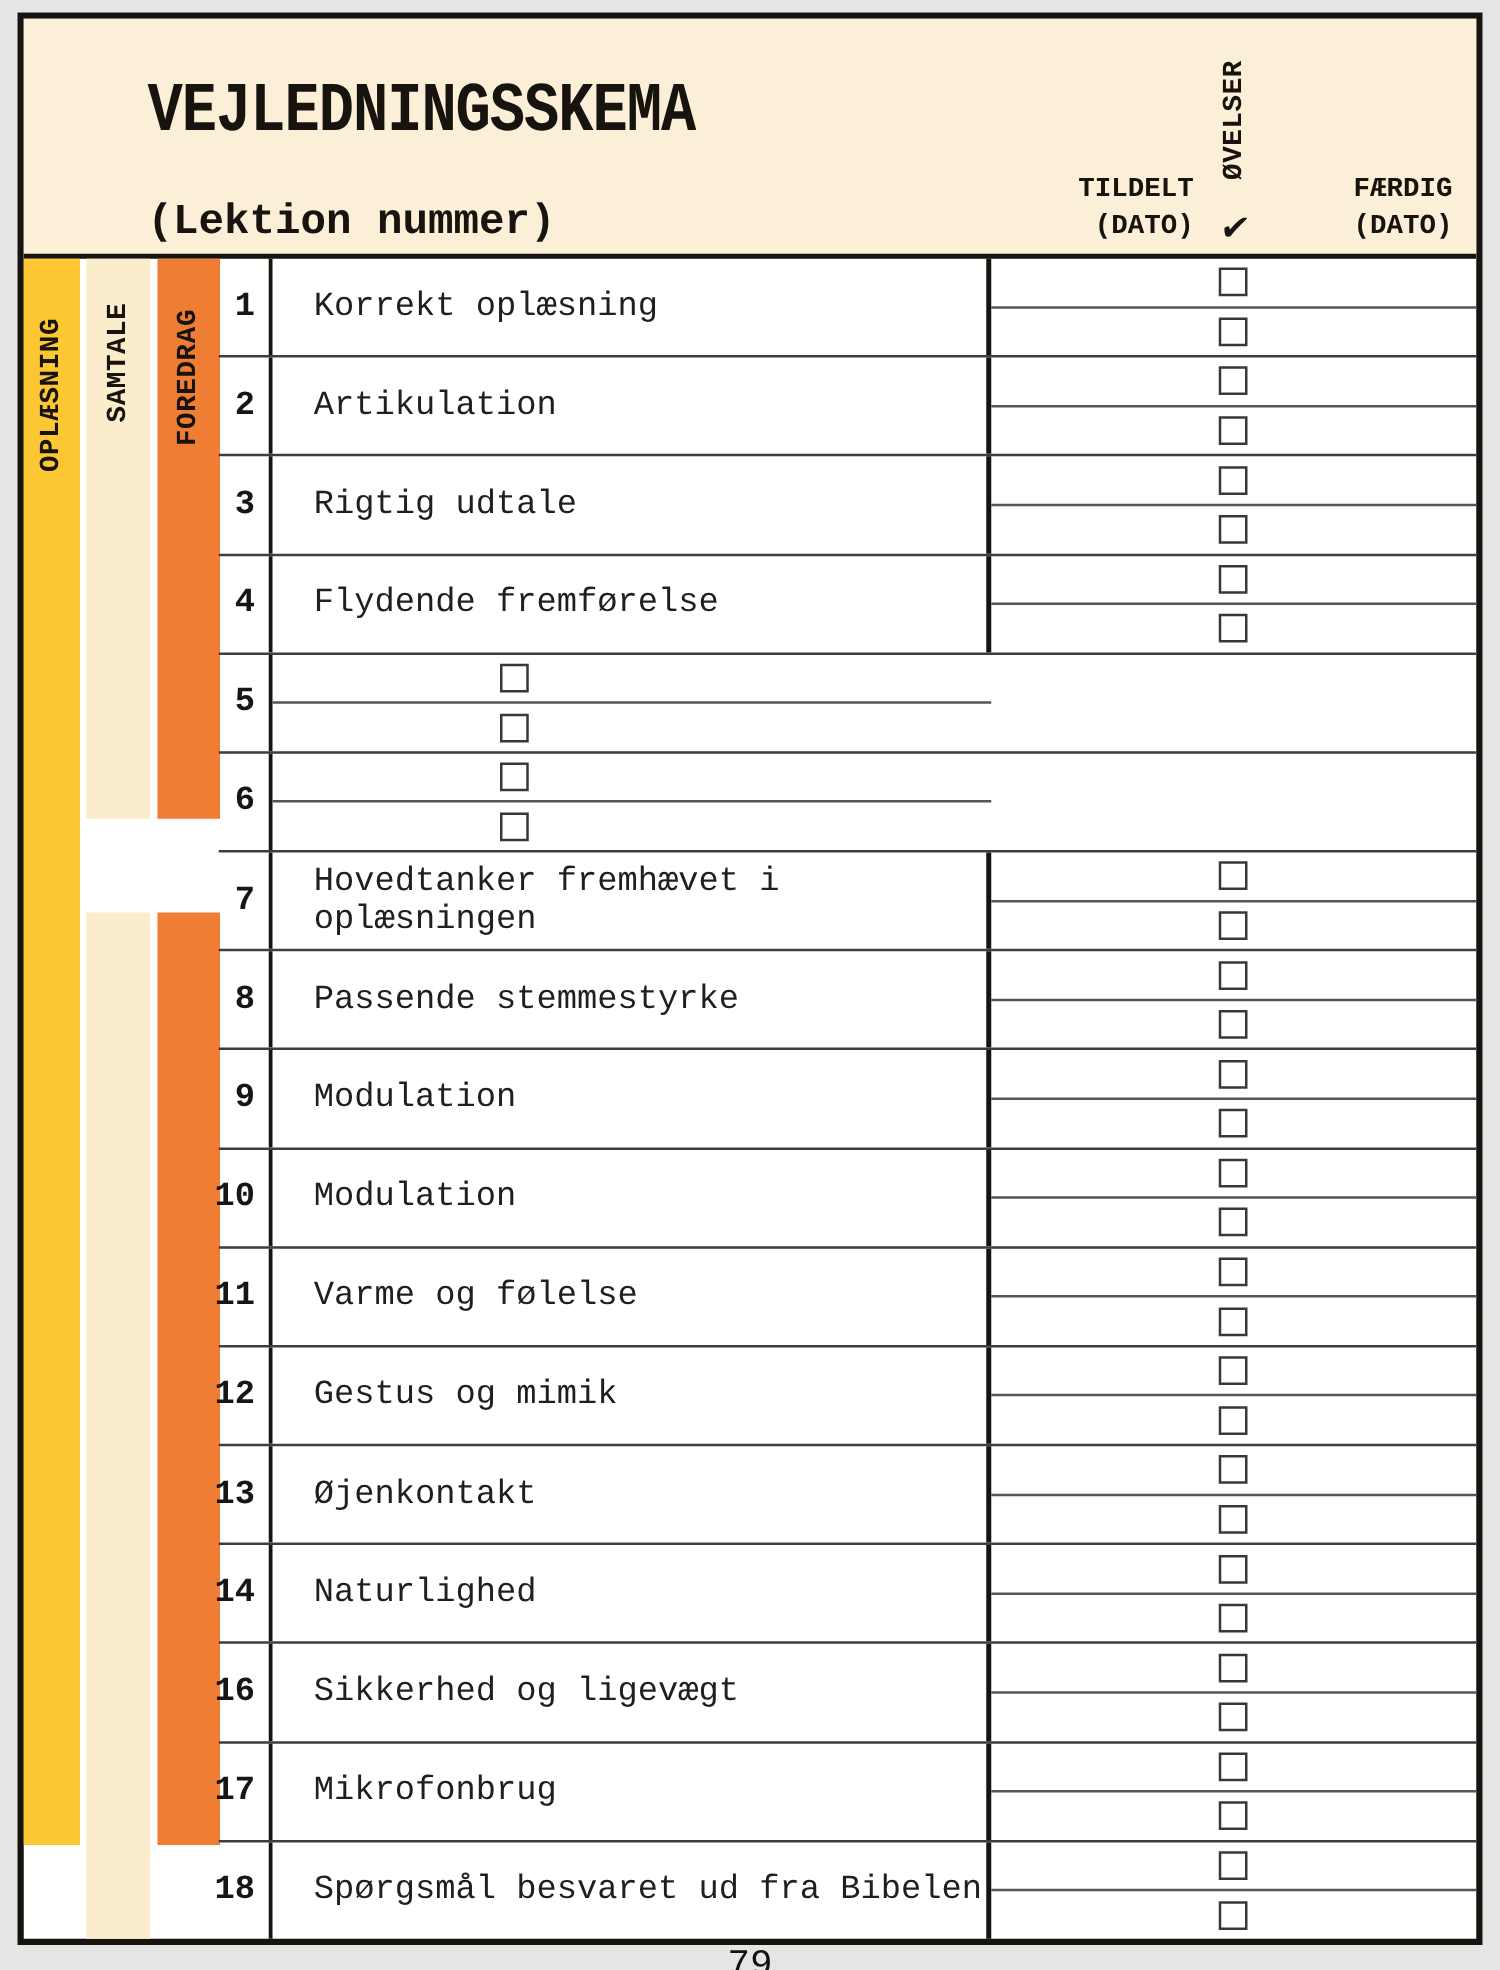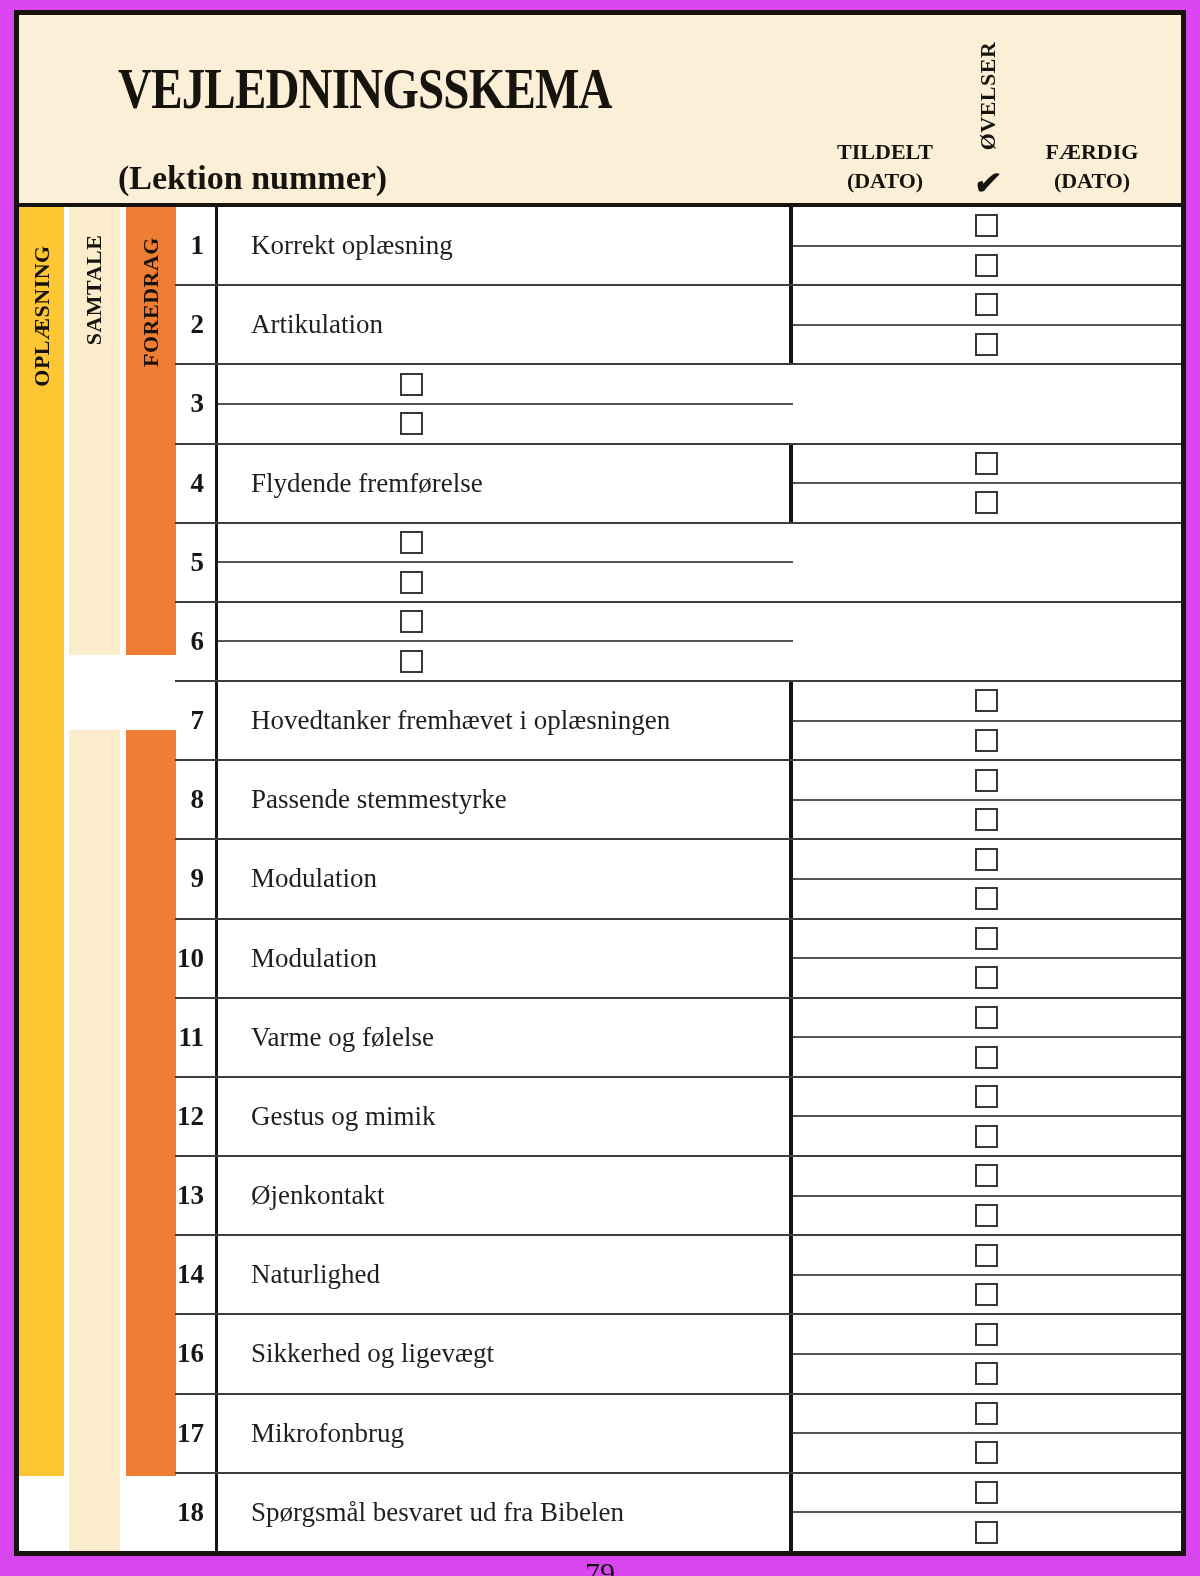--- a/index.html
+++ b/index.html
@@ -1,37 +1,37 @@
 <!DOCTYPE html>
 <html><head>
 <meta charset="utf-8">
 <style>
   html,body{margin:0;padding:0;background:#ffffff;}
   .page{
-    position:relative;width:1200px;height:1576px;overflow:hidden;background:#d946ef;
-    font-family:Liberation Serif, serif;color:#1b1b1b;
+    position:relative;width:1200px;height:1576px;overflow:hidden;background:#e5e5e5;
+    font-family:Liberation Mono, monospace;color:#1b1b1b;
   }
   .table{
     position:absolute;left:14px;top:10px;width:1172px;height:1546px;
     border:5px solid #17130f;box-sizing:border-box;background:#ffffff;
   }
   
   .header{
     position:relative;height:188px;border-bottom:4px solid #17130f;box-sizing:content-box;
   }
   .title{
     position:absolute;left:99px;top:46px;font-size:56px;font-weight:bold;
     letter-spacing:-1px;transform:scaleX(0.84);transform-origin:left top;
     color:#17130f;white-space:nowrap;line-height:1;
   }
   .subtitle{
     position:absolute;left:99px;top:146px;font-size:34px;font-weight:bold;color:#17130f;line-height:1;
   }
   .colhead{
-    position:absolute;width:140px;bottom:8px;text-align:center;
+    position:absolute;width:140px;bottom:8px;text-align:right;
     font-size:22px;font-weight:bold;line-height:1.32;color:#17130f;
   }
   .colhead.tildelt{left:796px;}
   .colhead.faerdig{left:1003px;}
   .ovelser-wrap{
     position:absolute;left:944px;top:26px;width:50px;height:110px;
     display:flex;align-items:center;justify-content:center;
   }
   .vtext{
     display:block;transform:rotate(-90deg);white-space:nowrap;
@@ -159,20 +159,21 @@
               </div>
               <div class="half half-bottom">
                 <div class="date-cell date-tildelt"></div>
                 <span class="cb"></span>
                 <div class="date-cell date-faerdig"></div>
               </div>
             </div>
           </div>
           <div class="row">
             <div class="cell-num">3</div>
+            <div class="cell-label">Rigtig udtale</div>
             <div class="cell-right">
               <div class="half half-top">
                 <div class="date-cell date-tildelt"></div>
                 <span class="cb"></span>
                 <div class="date-cell date-faerdig"></div>
               </div>
               <div class="half half-bottom">
                 <div class="date-cell date-tildelt"></div>
                 <span class="cb"></span>
                 <div class="date-cell date-faerdig"></div>

